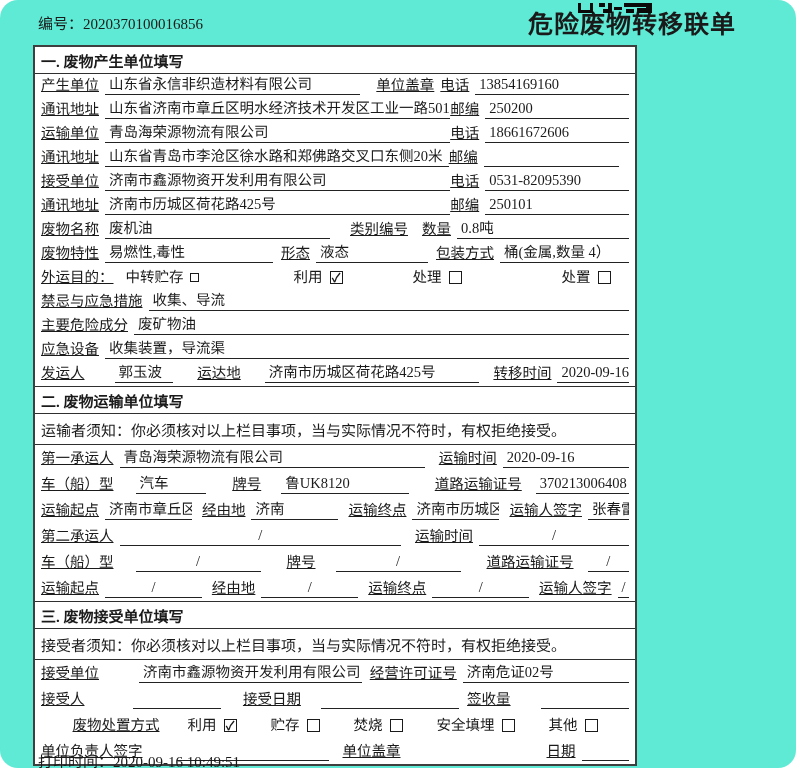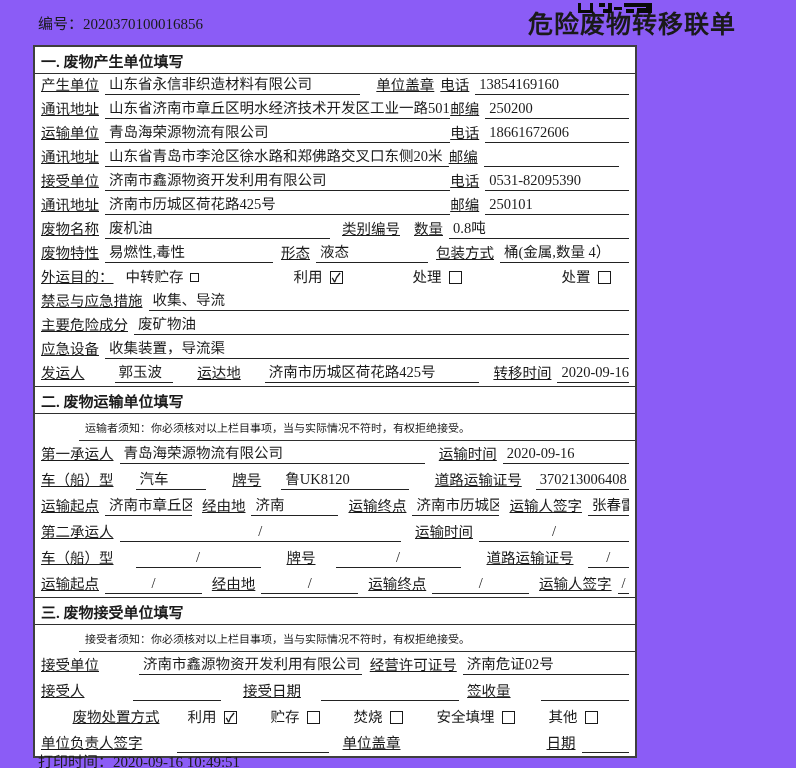--- a/index.html
+++ b/index.html
@@ -1,23 +1,24 @@
 <!DOCTYPE html>
 <html lang="zh-CN"><head>
 <meta charset="utf-8">
 <style>
   * { box-sizing: border-box; margin: 0; padding: 0; }
   body { background: #fff; }
   .screen {
     position: relative;
     width: 796px; height: 768px;
-    background: #8b5cf6;
+    background: #5eead4;
     overflow: hidden;
     font-family: "Liberation Serif", "DejaVu Serif", serif;
     color: #1a1a1a;
+    border-radius: 18px;
   }
   .serial {
     position: absolute; left: 38px; top: 12px;
     font-size: 15px; white-space: nowrap;
   }
   .doc-title {
     position: absolute; left: 0; right: 60px; top: 4px;
     text-align: right; font-size: 25px; font-weight: bold;
     letter-spacing: 1px; white-space: nowrap;
   }
@@ -27,22 +28,22 @@
     border: 2px solid #3f3f3f; background: #fff;
   }
   .sec-header {
     font-size: 15px; font-weight: bold;
     padding: 3px 6px 2px 6px;
     border-bottom: 1.5px solid #2f2f2f;
     min-height: 22px;
   }
   .sec2 .sec-header, .sec3 .sec-header { border-top: 1.5px solid #2f2f2f; }
   .notice-row {
-    font-size: 11px; padding: 5px 6px 4px 6px;
-    border-bottom: 1.5px solid #2f2f2f; min-height: 27px; margin-left: 44px;
+    font-size: 15px; padding: 5px 6px 4px 6px;
+    border-bottom: 1.5px solid #2f2f2f; min-height: 27px;
   }
   .row {
     display: flex; align-items: flex-end;
     font-size: 14.5px; line-height: 19px;
     padding: 0 6px 3px 6px; min-height: 24px;
   }
   .sec2 .row, .sec3 .row { min-height: 26px; justify-content: center; }
   .lbl { white-space: nowrap; padding-right: 6px; text-decoration: underline; }
   .val {
     border-bottom: 1px solid #222; padding: 0 4px;
@@ -141,21 +142,21 @@
         <span class="lbl">通讯地址</span>
         <span class="val" style="width:435px">济南市历城区荷花路425号</span>
         <span class="sp"></span>
         <span class="lbl">邮编</span>
         <span class="val" style="width:180px">250101</span>
       </div>
 
       <div class="row">
         <span class="lbl">废物名称</span>
         <span class="val" style="width:225px">废机油</span>
-        <span class="lbl" style="margin-left:12px">类别编号</span>
+        <span class="lbl" style="margin-left:20px">类别编号</span>
         <span class="lbl" style="margin-left:8px">数量</span>
         <span class="val grow">0.8吨</span>
       </div>
 
       <div class="row">
         <span class="lbl">废物特性</span>
         <span class="val" style="width:168px">易燃性,毒性</span>
         <span class="lbl" style="margin-left:8px">形态</span>
         <span class="val" style="width:112px">液态</span>
         <span class="lbl" style="margin-left:8px">包装方式</span>

